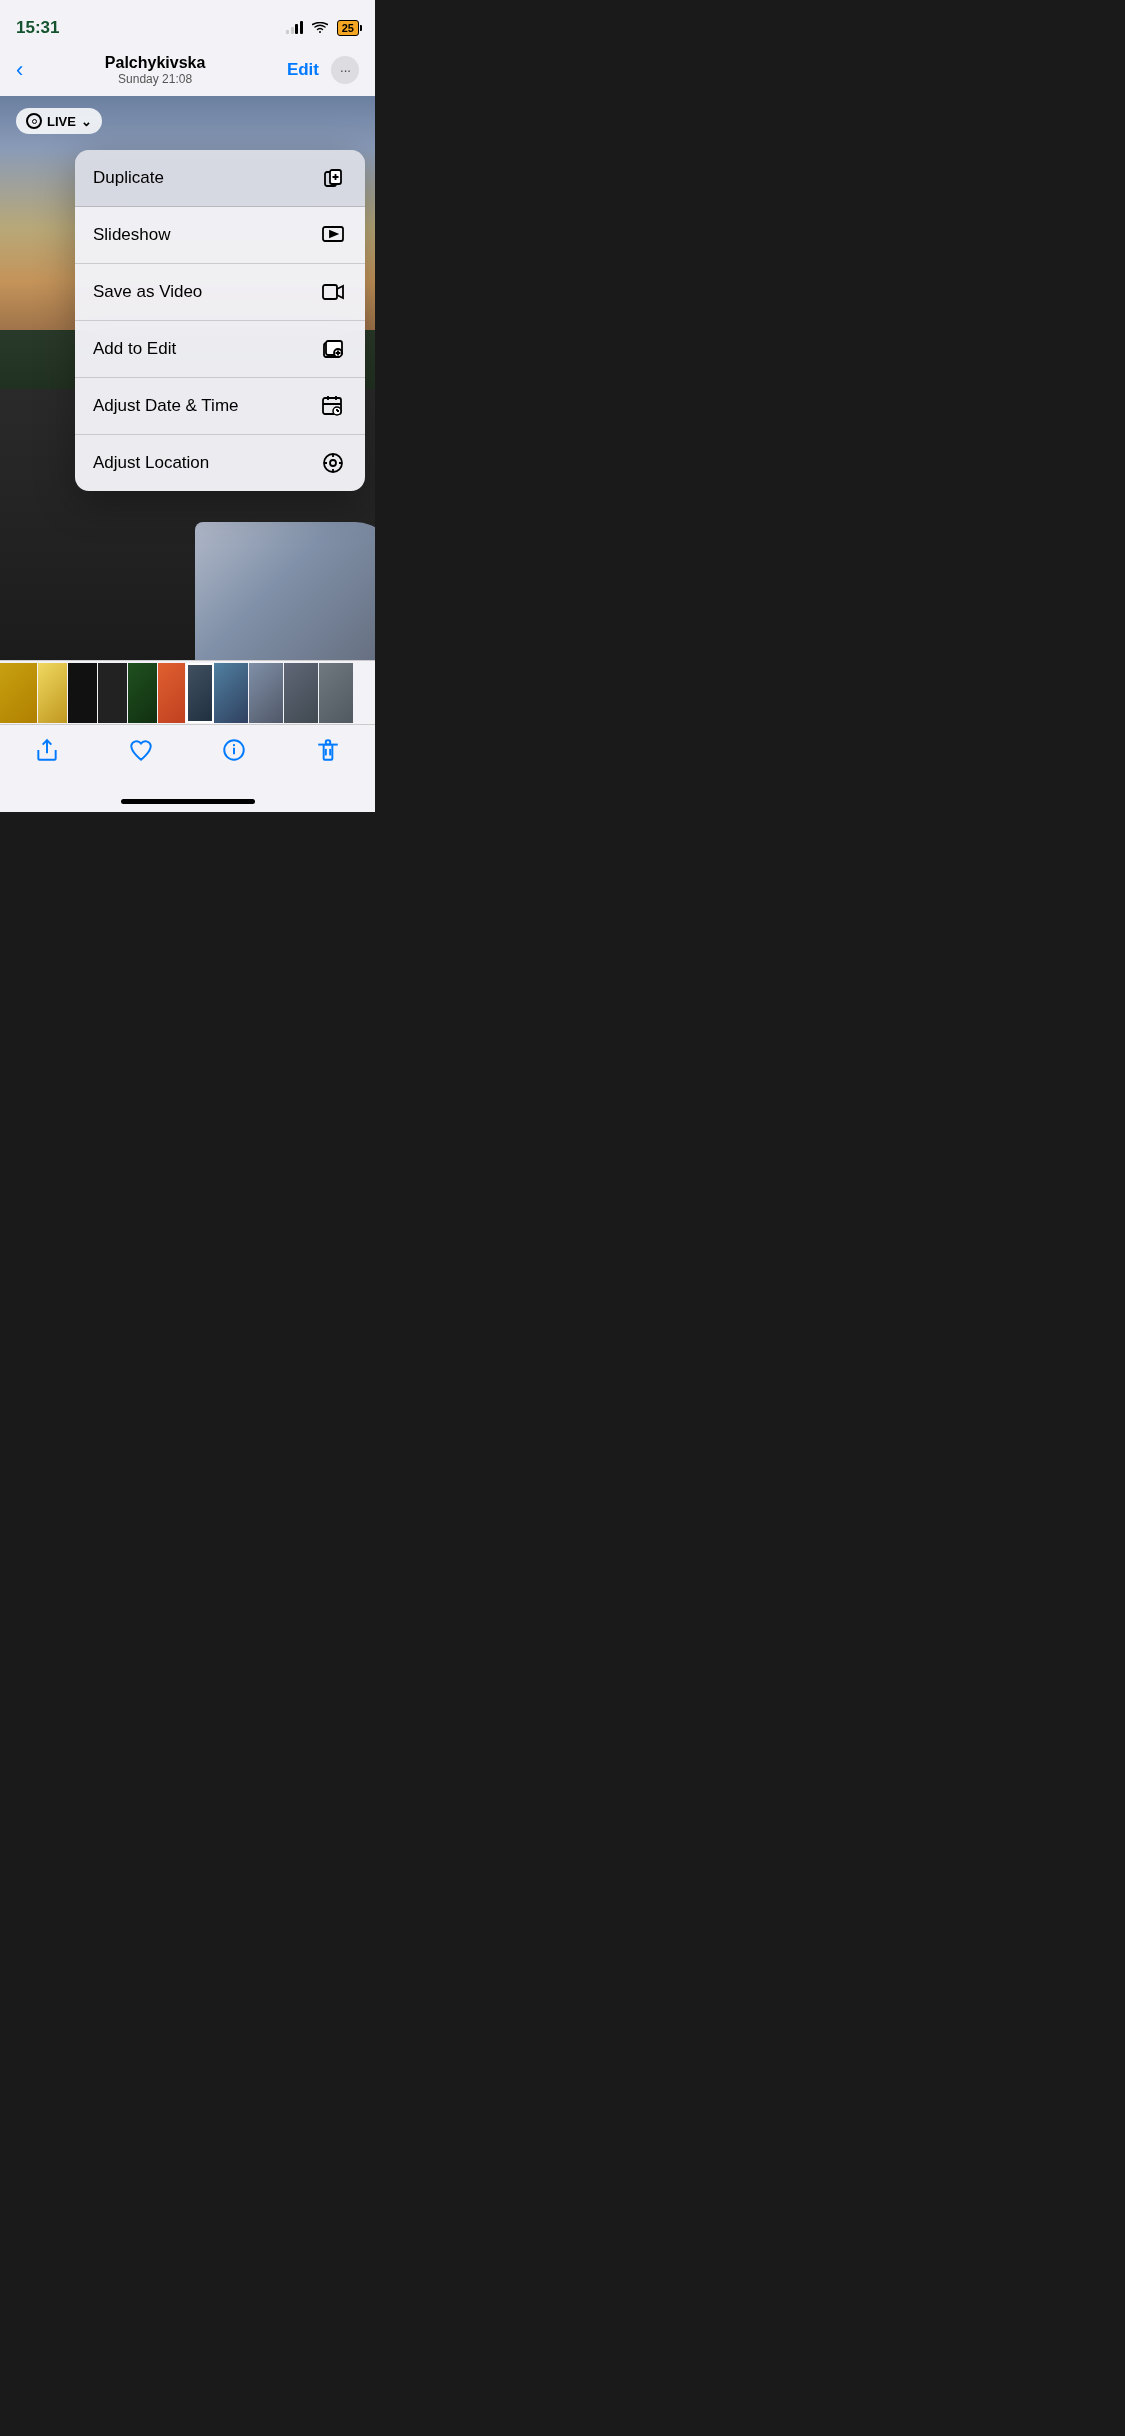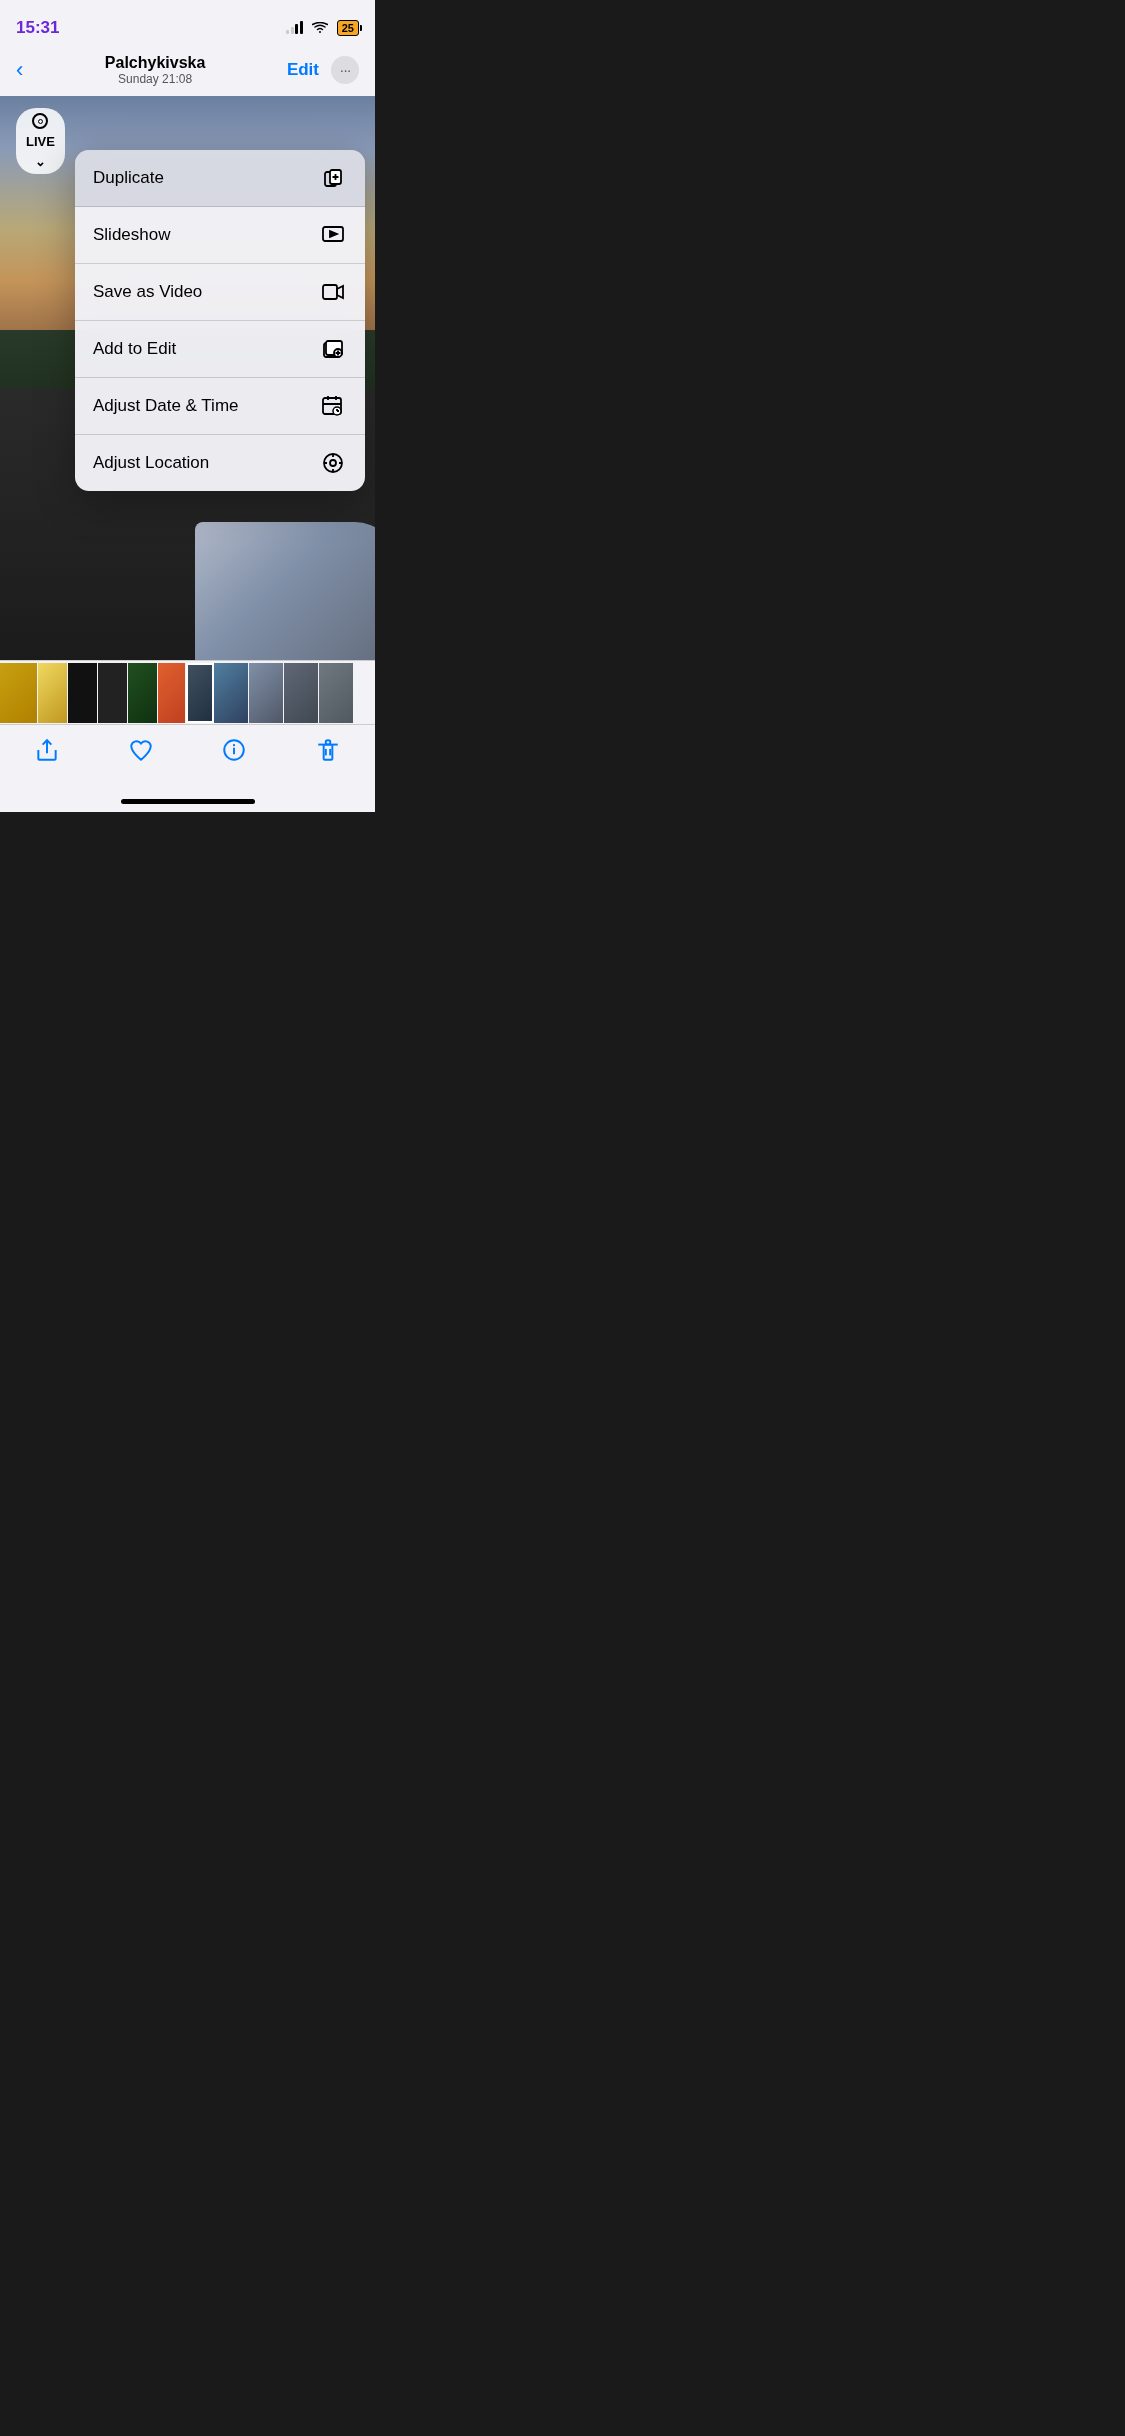--- a/index.html
+++ b/index.html
@@ -22,21 +22,21 @@
       background: #f2f2f7;
       display: flex;
       align-items: center;
       justify-content: space-between;
       padding: 12px 16px 0;
       z-index: 100;
     }
     .status-time {
       font-size: 17px;
       font-weight: 600;
-      color: #6d28d9;
+      color: #14532d;
     }
     .status-icons {
       display: flex;
       align-items: center;
       gap: 9px;
     }
     .signal-bars {
       display: flex;
       align-items: flex-end;
       gap: 1.5px;
@@ -169,21 +169,20 @@
       background: rgba(255,255,255,0.85);
       border-radius: 20px;
       padding: 5px 10px;
       display: flex;
       align-items: center;
       gap: 5px;
       font-size: 13px;
       font-weight: 600;
       color: #000;
       z-index: 50;
-      flex-direction: column;
     }
     .live-dot {
       width: 16px;
       height: 16px;
       border-radius: 50%;
       border: 2px solid #000;
       display: flex;
       align-items: center;
       justify-content: center;
     }

